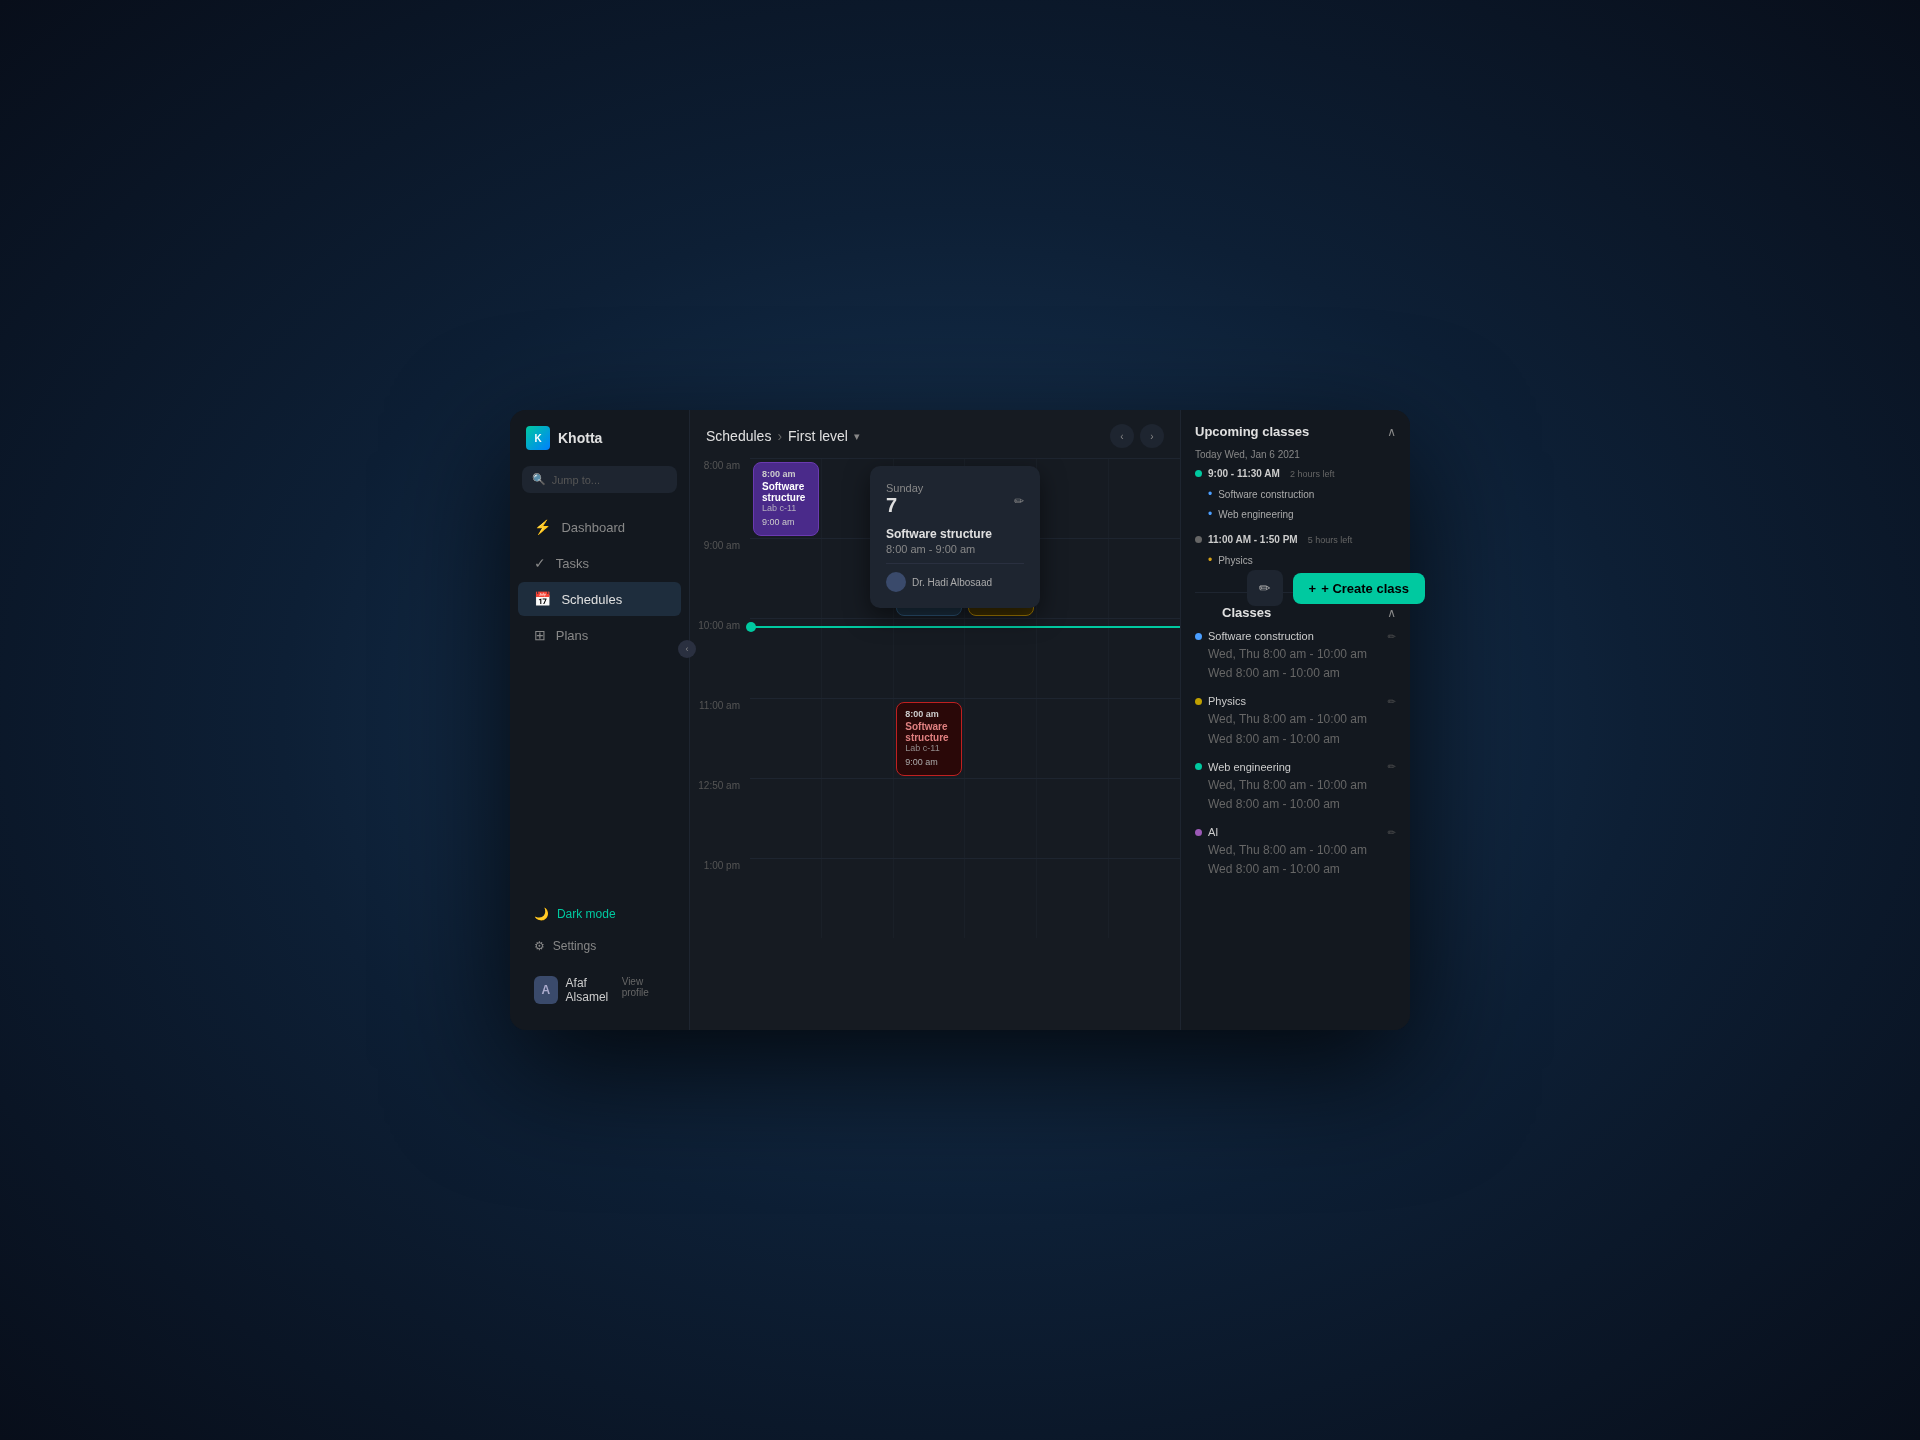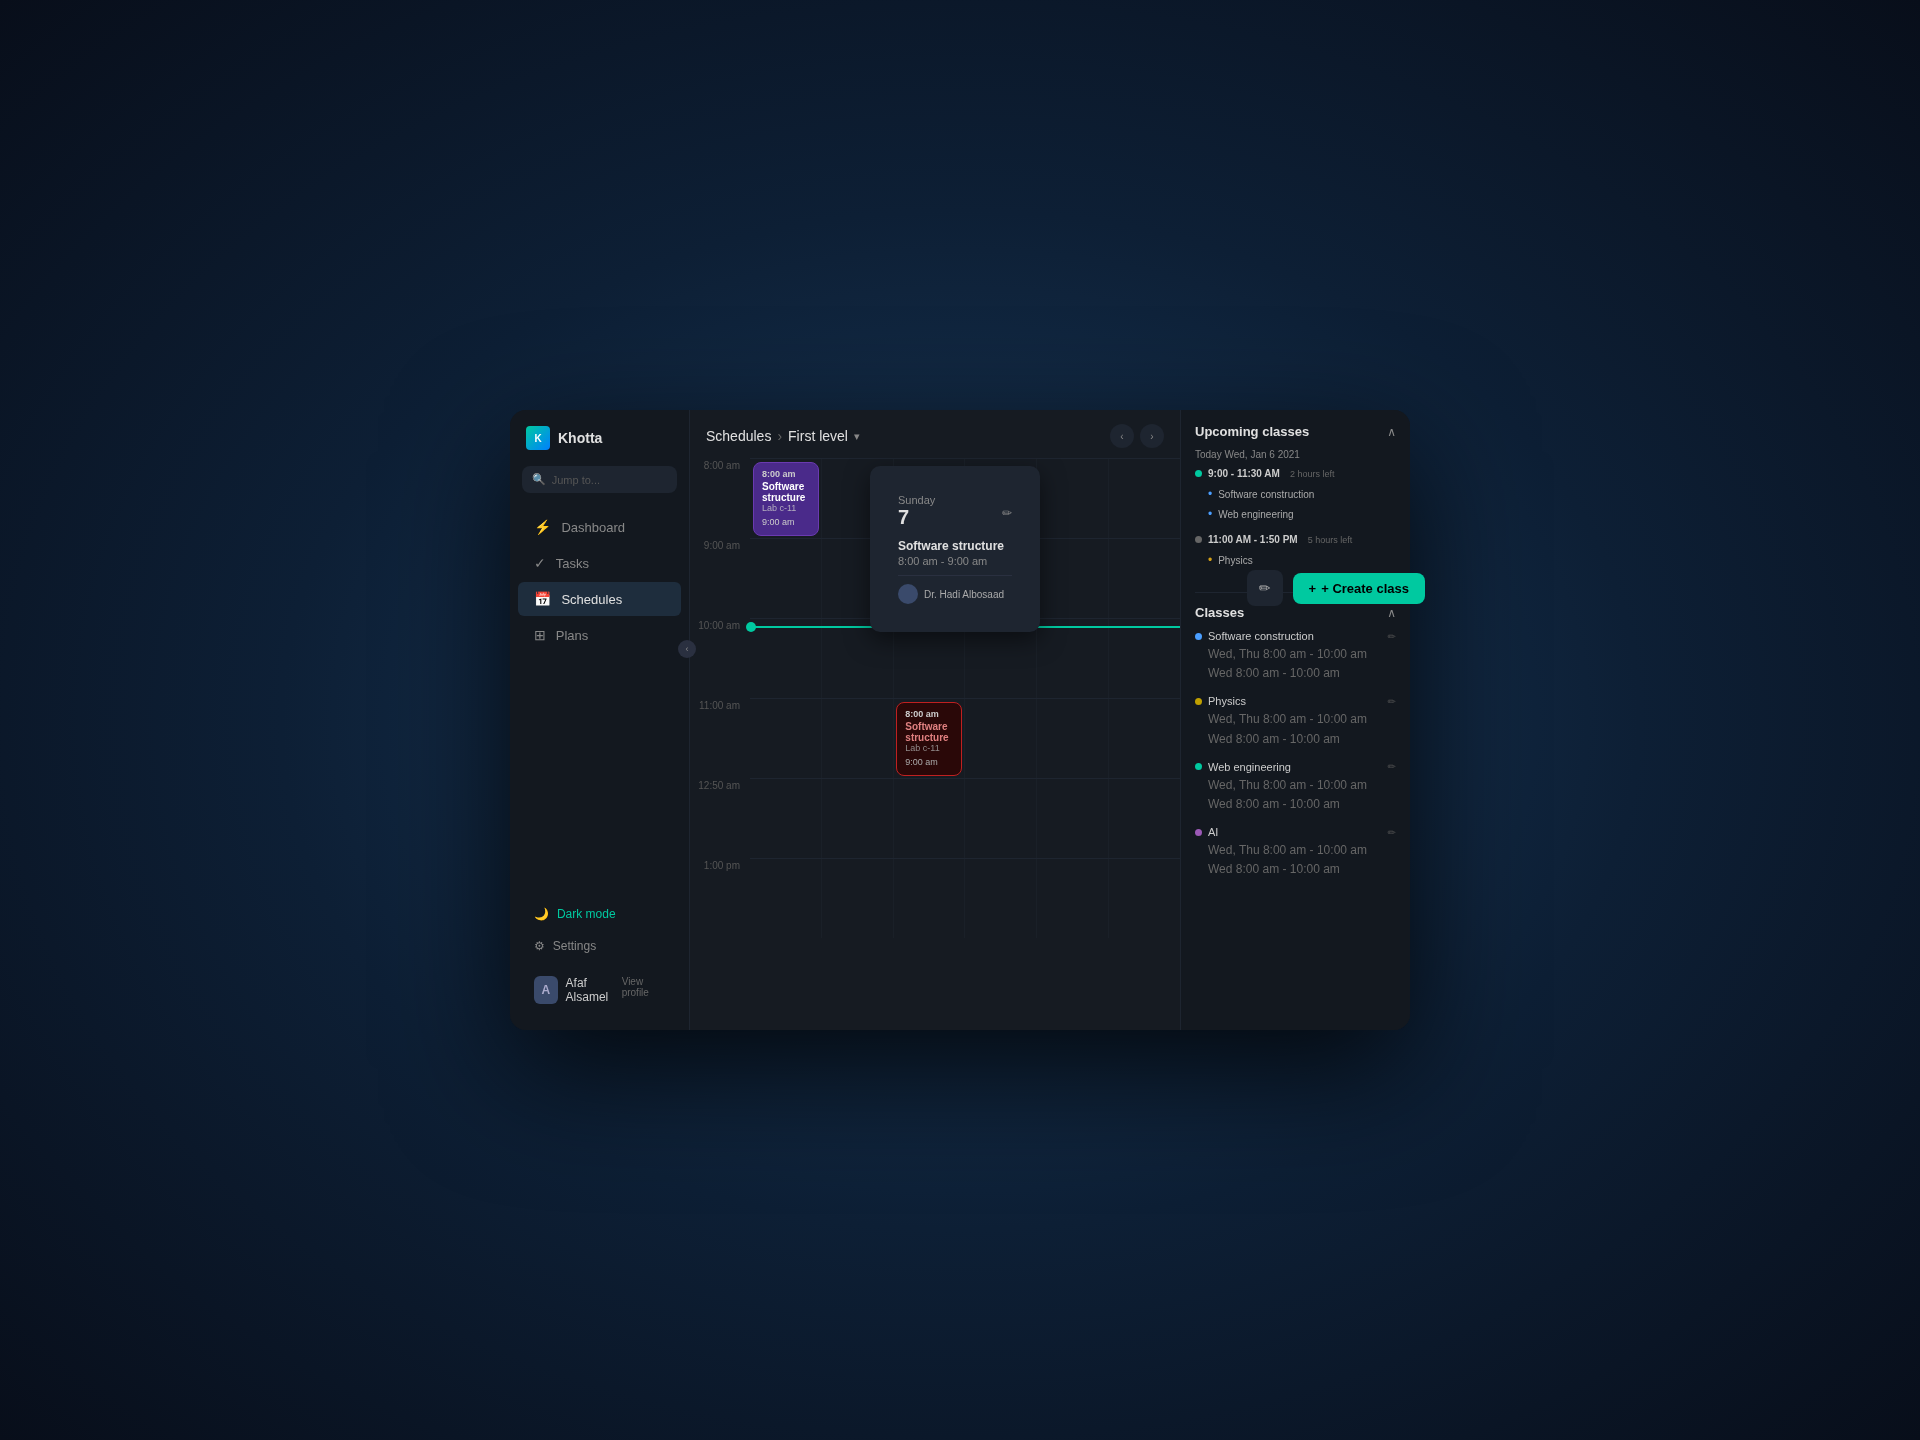--- a/index.html
+++ b/index.html
@@ -298,21 +298,21 @@
     .event-card .event-end { font-size: 9px; margin-top: 4px; }
 
     
     .event-popup {
       position: absolute;
       top: 8px;
       left: 120px;
       width: 170px;
       background: #1e2530;
       border-radius: 10px;
-      padding: 28px;
+      padding: 16px;
       z-index: 20;
       box-shadow: 0 8px 24px rgba(0,0,0,0.5);
     }
     .popup-header { display: flex; justify-content: space-between; align-items: center; margin-bottom: 8px; }
     .popup-day { color: #888; font-size: 11px; }
     .popup-date { color: #e0e0e0; font-size: 20px; font-weight: 700; margin-bottom: 2px; }
     .popup-edit-icon { color: #888; font-size: 12px; cursor: pointer; }
     .popup-title { color: #e0e0e0; font-size: 12px; font-weight: 600; margin-bottom: 2px; }
     .popup-time { color: #888; font-size: 11px; margin-bottom: 8px; }
     .popup-divider { height: 1px; background: #2a3040; margin-bottom: 8px; }
@@ -395,20 +395,21 @@
     .section-divider {
       height: 1px;
       background: #1e2530;
       margin: 12px 0;
     }
     .classes-section-header {
       display: flex;
       align-items: center;
       justify-content: space-between;
       margin-bottom: 10px;
+      margin-left: 27px;
     }
     .class-item {
       margin-bottom: 12px;
     }
     .class-item-header {
       display: flex;
       align-items: center;
       gap: 6px;
       margin-bottom: 3px;
     }

